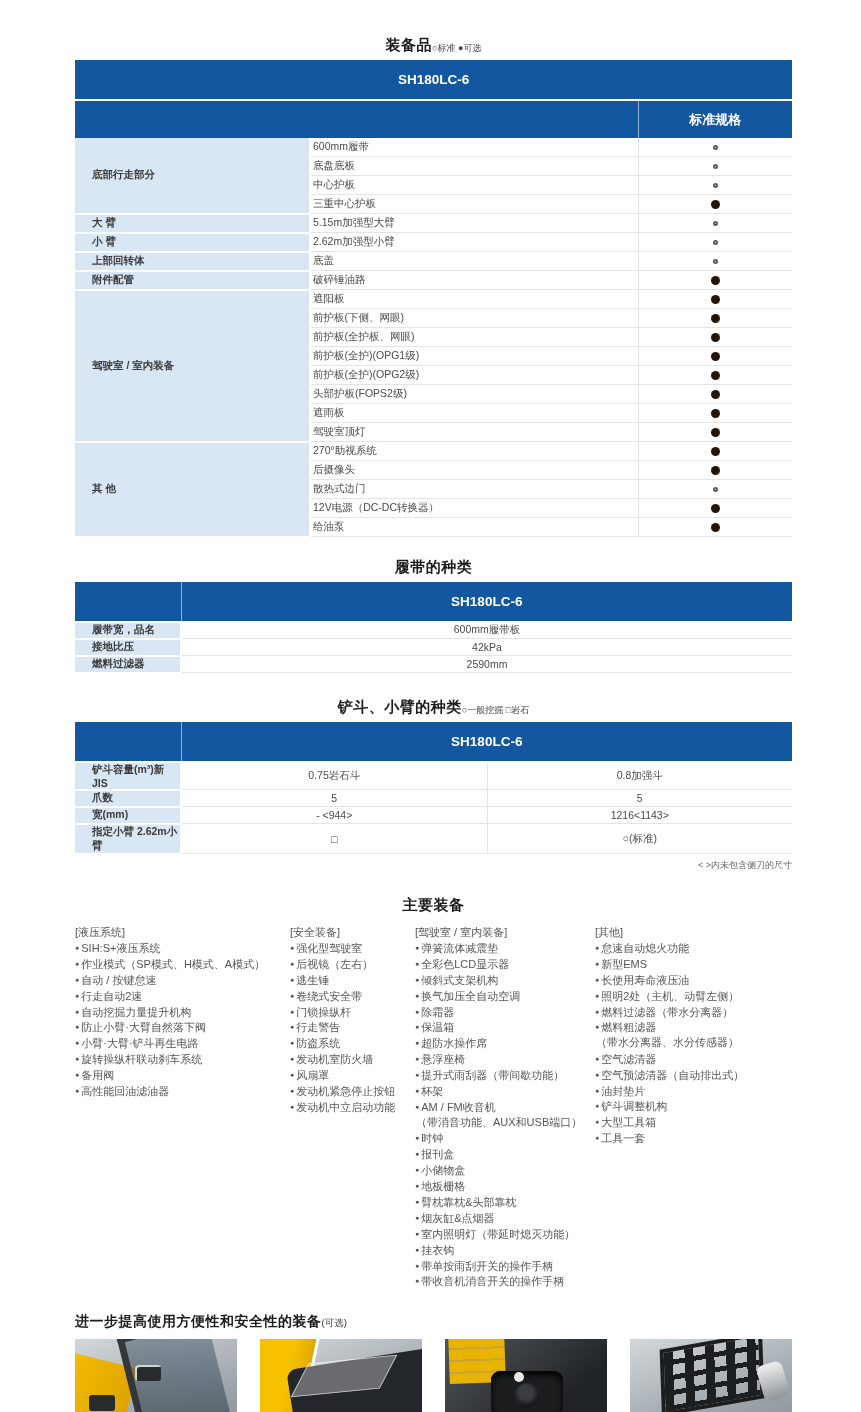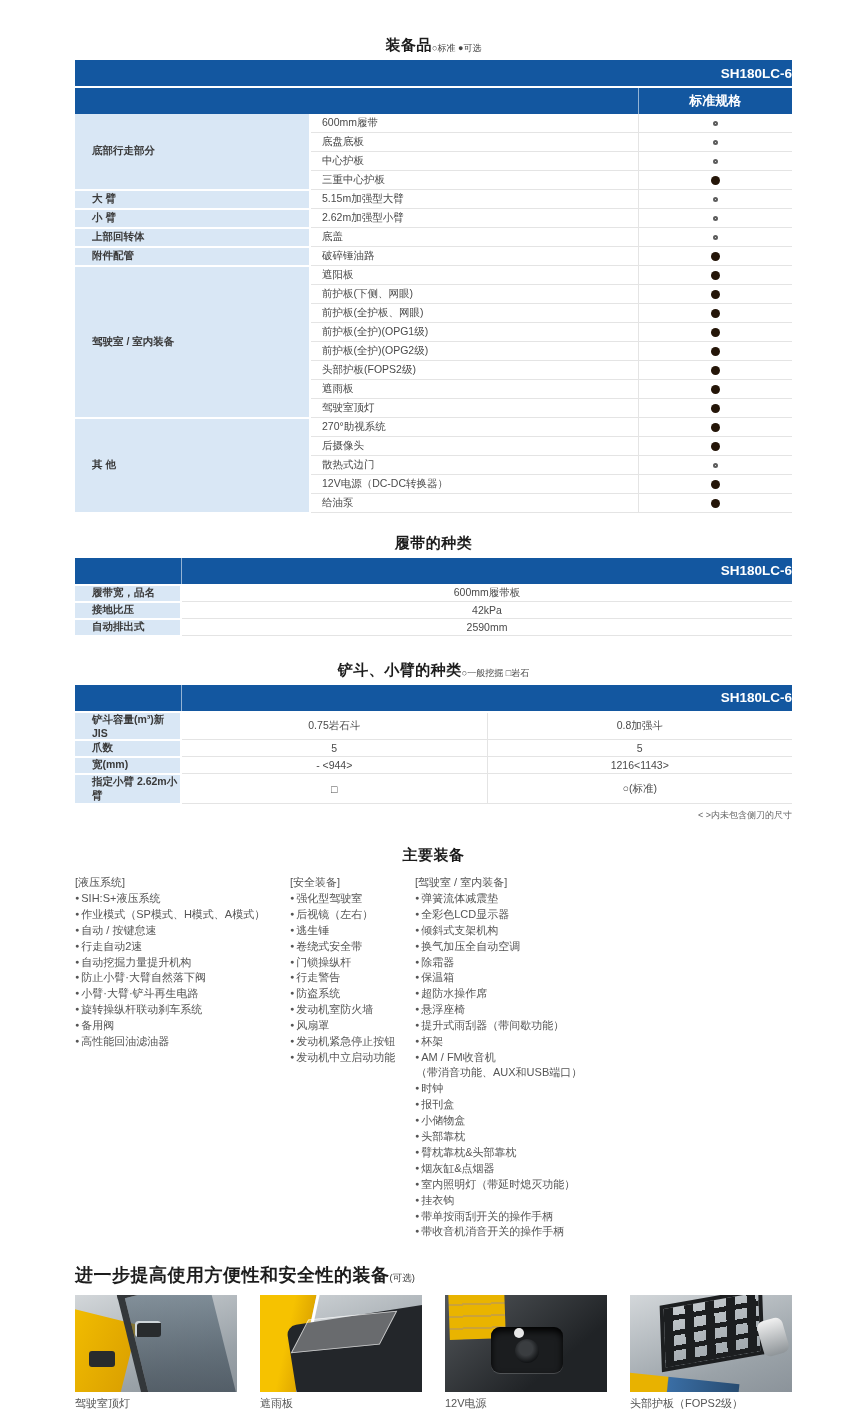--- a/index.html
+++ b/index.html
@@ -12,31 +12,31 @@
   
   .sec-head { display:flex; justify-content:center; align-items:flex-end; margin-bottom:5px; }
   .sec-title { font-size:15px; font-weight:bold; color:#1c1c1c; letter-spacing:.5px; }
   .sec-legend { font-size:9px; color:#444; }
   .sec-note { font-size:9.5px; font-weight:normal; color:#333; }
 
   
   table { border-collapse:collapse; width:717px; table-layout:fixed; }
   tr.h1 td {
     background:#1357a0; color:#fff; font-weight:bold; font-size:13.5px;
-    text-align:right; height:27px; border-bottom:2px solid #fff;
+    text-align:center; height:40px; border-bottom:2px solid #fff;
   }
-  tr.h2 td { background:#1357a0; color:#fff; font-weight:bold; font-size:13px; text-align:center; height:27px; }
+  tr.h2 td { background:#1357a0; color:#fff; font-weight:bold; font-size:13px; text-align:center; height:38px; }
   td.sep-l { border-left:1px solid rgba(255,255,255,.55); }
   td.cat {
     background:#d9e7f5; font-size:10.5px; font-weight:bold; color:#3a3a3a;
     padding-left:17px; border-right:2px solid #fff; border-bottom:2px solid #fff;
     vertical-align:middle;
   }
   td.item {
-    font-size:10.5px; color:#4a4a4a; padding-left:11px; height:16px;
+    font-size:10.5px; color:#4a4a4a; padding-left:2px; height:16px;
     border-bottom:1px solid #e4e4e4; background:#fff;
   }
   td.mark { text-align:center; border-bottom:1px solid #e4e4e4; border-left:1px solid #e4e4e4; background:#fff; }
   .mk { display:inline-block; vertical-align:middle; border-radius:50%; }
   .mk.std { width:5px; height:5px; border:2px solid #5c5c5c; background:#fff; }
   .mk.opt { width:9px; height:9px; background:#241508; }
   td.val {
     font-size:10.5px; color:#4a4a4a; text-align:center; height:17px;
     border-bottom:1px solid #e4e4e4; background:#fff;
   }
@@ -234,21 +234,21 @@
     <tbody>
         <tr>
           <td class="cat">履带宽，品名</td>
           <td class="val">600mm履带板</td>
         </tr>
         <tr>
           <td class="cat">接地比压</td>
           <td class="val">42kPa</td>
         </tr>
         <tr>
-          <td class="cat">自动排出式</td>
+          <td class="cat">燃料过滤器</td>
           <td class="val">2590mm</td>
         </tr>
       </tbody>
   </table>
 
   <div class="gap-lg"></div>
 
   <div class="sec-head">
     <span class="sec-title">铲斗、小臂的种类</span>
     <span class="sec-legend">○一般挖掘 □岩石</span>
@@ -333,34 +333,50 @@
         <p class="b">保温箱</p>
         <p class="b">超防水操作席</p>
         <p class="b">悬浮座椅</p>
         <p class="b">提升式雨刮器（带间歇功能）</p>
         <p class="b">杯架</p>
         <p class="b">AM / FM收音机</p>
         <p class="nb">（带消音功能、AUX和USB端口）</p>
         <p class="b">时钟</p>
         <p class="b">报刊盒</p>
         <p class="b">小储物盒</p>
-        <p class="b">头部靠枕</p>
+        <p class="b">地板栅格</p>
         <p class="b">臂枕靠枕&amp;头部靠枕</p>
         <p class="b">烟灰缸&amp;点烟器</p>
         <p class="b">室内照明灯（带延时熄灭功能）</p>
         <p class="b">挂衣钩</p>
         <p class="b">带单按雨刮开关的操作手柄</p>
         <p class="b">带收音机消音开关的操作手柄</p>
       </div>
+      <div class="eq-col c3">
+        <p class="hd">[其他]</p>
+        <p class="b">怠速自动熄火功能</p>
+        <p class="b">新型EMS</p>
+        <p class="b">长使用寿命液压油</p>
+        <p class="b">照明2处（主机、动臂左侧）</p>
+        <p class="b">燃料过滤器（带水分离器）</p>
+        <p class="b">燃料粗滤器</p>
+        <p class="nb">（带水分离器、水分传感器）</p>
+        <p class="b">空气滤清器</p>
+        <p class="b">空气预滤清器（自动排出式）</p>
+        <p class="b">油封垫片</p>
+        <p class="b">铲斗调整机构</p>
+        <p class="b">大型工具箱</p>
+        <p class="b">工具一套</p>
+      </div>
     </div>
 
   <div class="gap-lg"></div>
 
   <div class="sec-head" style="justify-content:flex-start; align-items:baseline;">
-    <span class="sec-title" style="font-size:18px">进一步提高使用方便性和安全性的装备</span>
+    <span class="sec-title" style="font-size:14px">进一步提高使用方便性和安全性的装备</span>
     <span class="sec-note">(可选)</span>
   </div>
   <div class="photo-grid">
       <div class="ph-cell">
         <div class="photo k-cab-roof-light">
           <div class="s1"></div>
           <div class="s2"></div>
           <div class="s3"></div>
         </div>
         <div class="caption">驾驶室顶灯</div>

